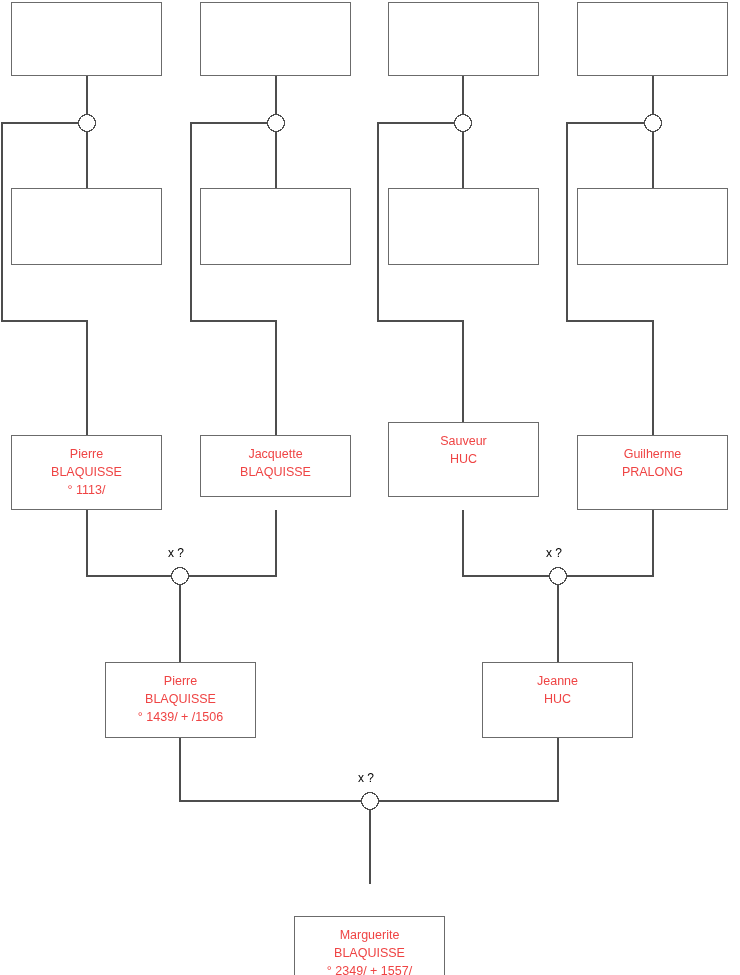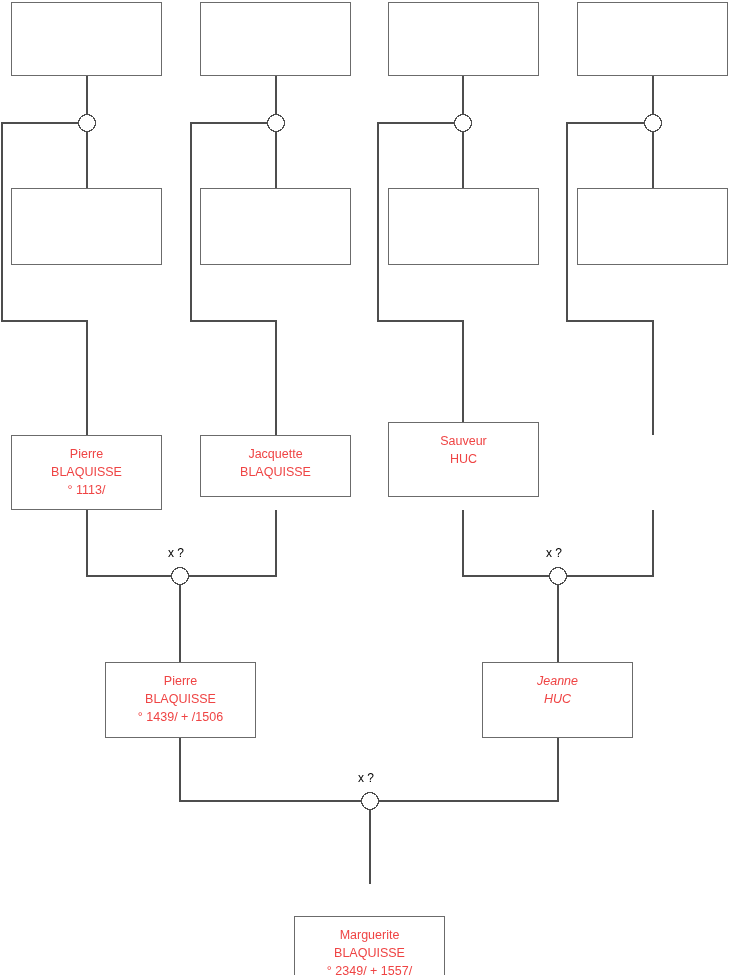--- a/index.html
+++ b/index.html
@@ -115,28 +115,33 @@
     <span class="ln">BLAQUISSE</span>
     <span class="ln"></span>
   </div>
 
   <div class="node" style="left:388px;top:422px;width:151px;height:75px;">
     <span class="ln">Sauveur</span>
     <span class="ln">HUC</span>
     <span class="ln"></span>
   </div>
 
+  <div class="node" style="left:577px;top:435px;width:151px;height:75px;">
+    <span class="ln">Guilherme</span>
+    <span class="ln">PRALONG</span>
+    <span class="ln"></span>
+  </div>
 
   <div class="node" style="left:105px;top:662px;width:151px;height:76px;">
     <span class="ln">Pierre</span>
     <span class="ln">BLAQUISSE</span>
     <span class="ln">° 1439/ + /1506</span>
   </div>
 
-  <div class="node" style="left:482px;top:662px;width:151px;height:76px;font-style:italic;">
+  <div class="node" style="left:482px;top:662px;width:151px;height:76px;">
     <span class="ln">Jeanne</span>
     <span class="ln">HUC</span>
     <span class="ln"></span>
   </div>
 
   <div class="node" style="left:294px;top:884px;width:151px;height:80px;margin-top:32px;">
     <span class="ln">Marguerite</span>
     <span class="ln">BLAQUISSE</span>
     <span class="ln">° 2349/ + 1557/</span>
   </div>

